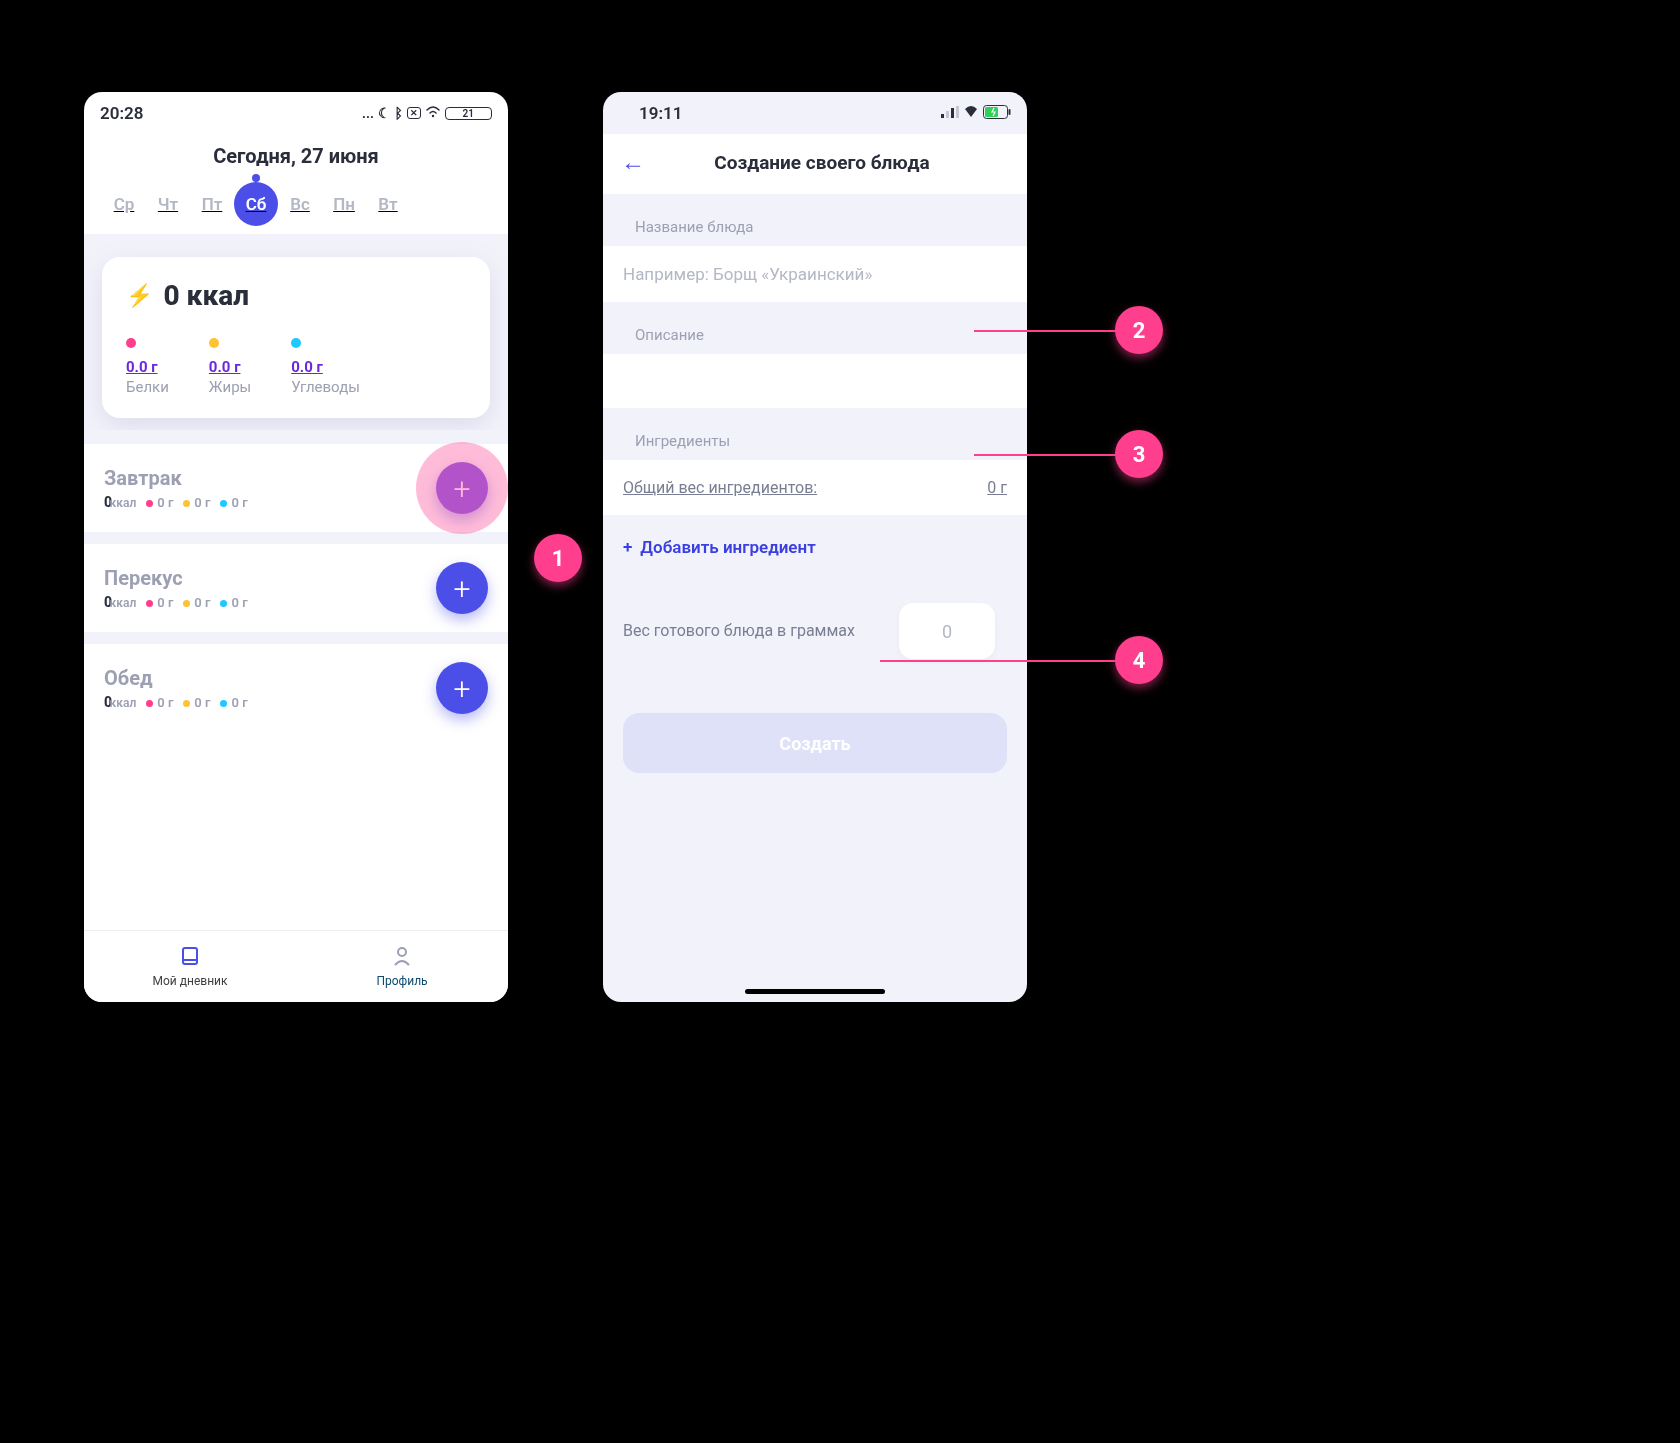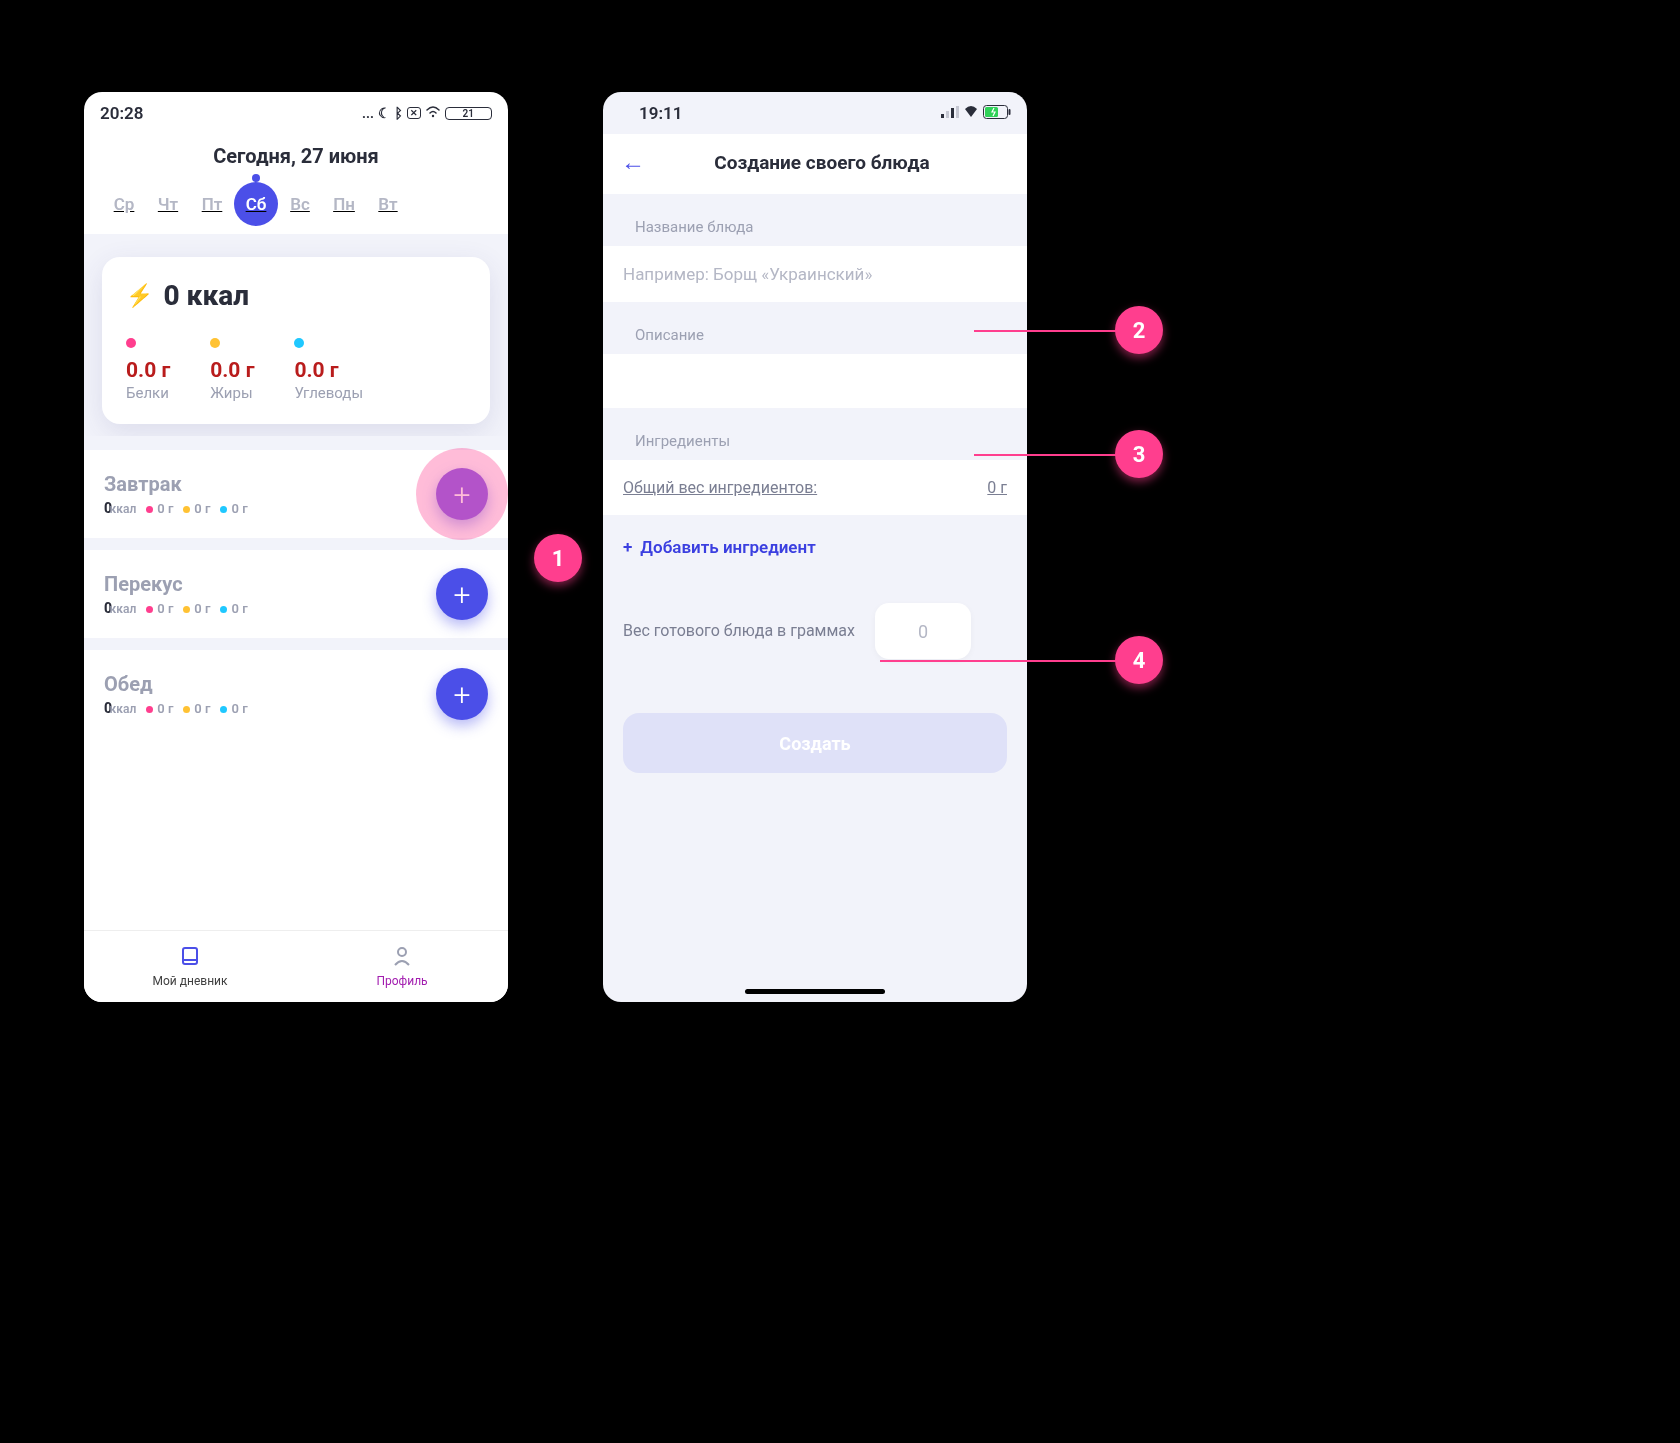--- a/index.html
+++ b/index.html
@@ -22,57 +22,57 @@
 
   .summary-card { margin: 22px 18px 12px; background: #fff; border-radius: 18px; padding: 22px 24px; box-shadow: 0 8px 28px rgba(60,60,130,0.12); }
   .kcal-row { display: flex; align-items: center; gap: 10px; font-size: 28px; font-weight: 800; color: #2a2d3a; }
   .bolt { color: #18d4c7; font-size: 22px; }
   .macros { display: flex; gap: 40px; margin-top: 26px; }
   .macro { }
   .dot { width: 10px; height: 10px; border-radius: 50%; display: inline-block; margin-bottom: 6px; }
   .dot-pink { background: #ff3e8e; }
   .dot-yellow { background: #ffc233; }
   .dot-cyan { background: #1fc8ff; }
-  .macro-val { font-size: 21px; font-weight: 700; color: #b91c1c; }
+  .macro-val { font-size: 15px; font-weight: 700; color: #6d28d9; text-decoration: underline; }
   .macro-label { font-size: 15px; color: #9ca0b2; margin-top: 2px; }
 
   .meal-list-bg { background:#f2f3fa; padding: 14px 0 0; margin-top: 10px;}
   .meal-row { background: #fff; margin: 0 0 12px 0; padding: 18px 20px; display: flex; justify-content: space-between; align-items: center; }
   .meal-left {}
   .meal-name { font-size: 20px; font-weight: 700; color: #9ca0b2; }
   .meal-sub { font-size: 14px; margin-top: 4px; color: #7a7e92; font-weight: 600; display: flex; align-items: center; gap: 10px; }
   .meal-kcal { font-weight: 800; color: #2a2d3a; }
   .meal-sub .unit { font-size:12px; color:#9ca0b2; font-weight:600; margin-left:-6px;}
   .mini-dot { width: 7px; height: 7px; border-radius: 50%; display: inline-block; margin-right: 4px; vertical-align: middle;}
   .mini-val { color:#9ca0b2; font-size:13px; font-weight:600;}
   .add-btn { width: 52px; height: 52px; border-radius: 50%; background: #4b4fe8; color: #fff; display: flex; align-items: center; justify-content: center; font-size: 30px; font-weight: 300; box-shadow: 0 6px 14px rgba(75,79,232,0.4); cursor: pointer; }
 
   .add-highlight { position: relative; }
   .add-halo { position:absolute; width: 92px; height: 92px; border-radius:50%; background: rgba(255,62,142,0.35); left:50%; top:50%; transform:translate(-50%,-50%); }
 
   .bottom-nav { position: absolute; bottom: 0; left: 0; right: 0; height: 72px; background: #fff; display: flex; border-top: 1px solid #eee; }
-  .nav-item { flex: 1; display: flex; flex-direction: column; align-items: center; justify-content: center; gap: 2px; color: #a21caf; font-size: 12px; cursor:pointer;}
+  .nav-item { flex: 1; display: flex; flex-direction: column; align-items: center; justify-content: center; gap: 2px; color: #0c4a6e; font-size: 12px; cursor:pointer;}
   .nav-item.active { color: #404040; }
   .nav-icon { font-size: 20px; }
 
   
   .header-bar { display: flex; align-items: center; gap: 18px; padding: 14px 18px 18px; background:#fff; }
   .back-arrow { color: #4b4fe8; font-size: 24px; cursor:pointer; font-weight: 600;}
   .header-title { font-size: 19px; font-weight: 700; color: #2a2d3a; flex:1; text-align:center; margin-right:28px;}
 
   .section-label { font-size: 15px; color: #9ca0b2; padding: 24px 32px 10px; }
   .text-field { background: #fff; padding: 18px 20px; font-size: 17px; color: #b4b7c5; }
   .text-field.empty { min-height: 54px; }
 
   .total-row { background:#fff; padding: 18px 20px; display: flex; justify-content: space-between; font-size: 16px; color: #7a7e92; text-decoration: underline; }
   .total-val { color: #7a7e92; }
 
   .add-ingredient { padding: 22px 20px; color: #3b3fe0; font-size: 17px; font-weight: 600; cursor:pointer; display:flex; align-items:center; gap:8px;}
 
-  .weight-row { display: flex; align-items: center; gap: 20px; padding: 24px 20px; }
+  .weight-row { display: flex; align-items: center; gap: 44px; padding: 24px 20px; }
   .weight-label { font-size: 16px; color: #7a7e92; line-height: 1.4; }
   .weight-input { width: 96px; height: 56px; background: #fff; border-radius: 14px; display: flex; align-items: center; justify-content: center; font-size: 18px; color: #b4b7c5; box-shadow: 0 2px 6px rgba(0,0,0,0.04);}
 
   .create-btn { margin: 30px 20px; height: 60px; border-radius: 16px; background: #dfe1f8; color: #fff; display: flex; align-items: center; justify-content: center; font-size: 18px; font-weight: 700; cursor:pointer;}
   .home-indicator { position:absolute; bottom:8px; left:50%; transform:translateX(-50%); width:140px; height:5px; background:#000; border-radius:3px;}
 
   
   .badge { position: absolute; width: 48px; height: 48px; border-radius: 50%; background: #ff3e8e; color: #fff; font-size: 22px; font-weight: 700; display: flex; align-items: center; justify-content: center; box-shadow: 0 4px 10px rgba(255,62,142,0.5);}
   .badge-line { position:absolute; height:2px; background:#ff3e8e;}
 </style>

